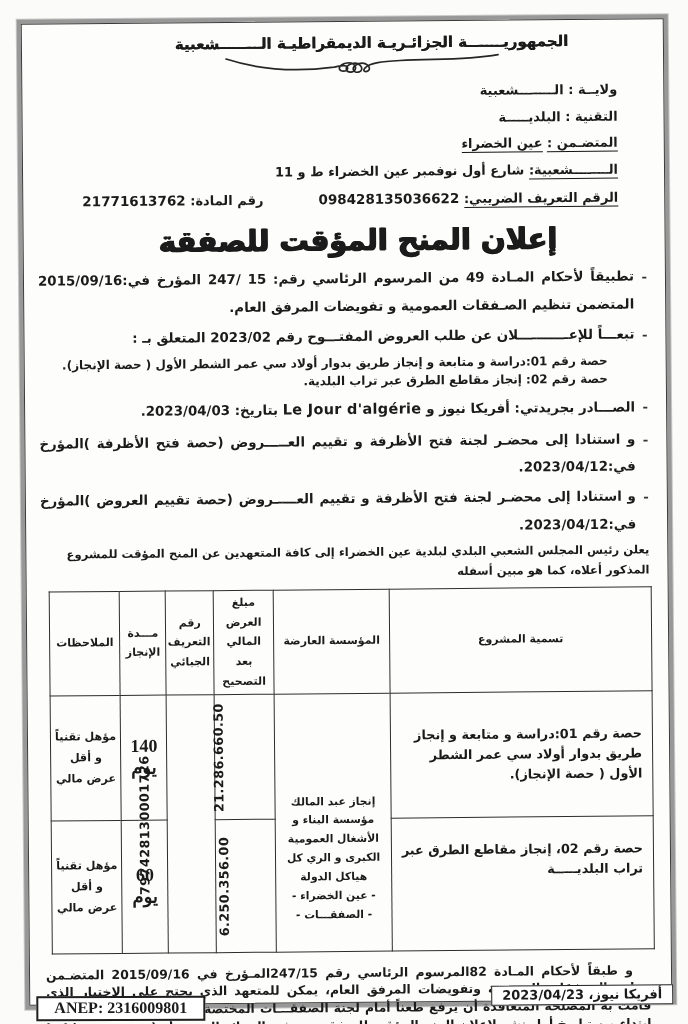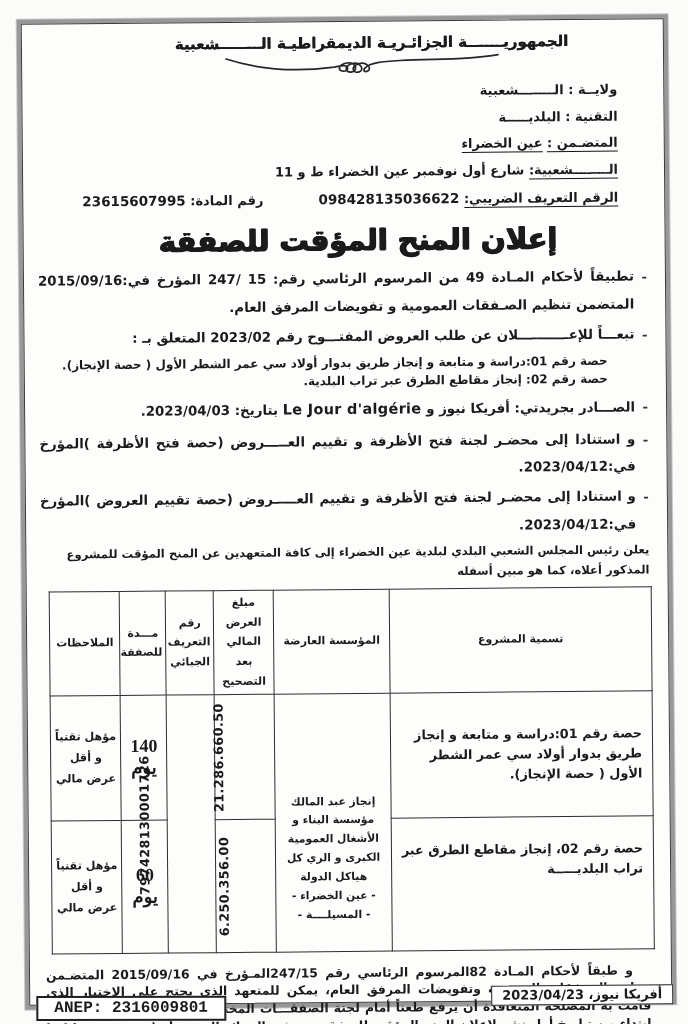--- a/index.html
+++ b/index.html
@@ -58,21 +58,21 @@
   td.note{font-size:11.2px;text-align:center;line-height:1.9;padding:2px 4px;}
   
   .legal{
     font-size:12.4px;font-weight:bold;line-height:1.42;text-align:justify;
     margin:12px 4px 0 2px;text-indent:18px;
   }
   
   .anep-box{
     position:absolute;left:6px;bottom:-17px;background:#fff;
     border:2.2px solid #1f1f1f;padding:1px 16px 2px 16px;
-    font-family:Liberation Mono, monospace;
+    font-family:Liberation Serif, serif;
     font-weight:bold;font-size:16px;direction:ltr;transform:rotate(0.4deg);
   }
   .date-box{
     position:absolute;right:-2px;bottom:-5px;background:#fff;
     border:1.6px solid #1f1f1f;padding:1px 10px 2px 10px;
     font-weight:bold;font-size:13px;direction:rtl;
   }
   svg{vertical-align:middle;}
 </style>
 </head>
@@ -105,21 +105,21 @@
         </div>
         <div class="admin-line">
           <span class="u">الــــــــشعبية:</span>
           <span>شارع أول نوفمبر عين الخضراء ط و 11</span>
         </div>
         <div class="admin-line">
           <span class="u">الرقم التعريف الضريبي:</span>
           <span class="num">098428135036622</span>
           <span class="gap"></span>
           <span>رقم المادة:</span>
-          <span class="num">23615607995</span>
+          <span class="num">21771613762</span>
         </div>
       </div>
 
       <div class="main-title">إعلان المنح المؤقت للصفقة</div>
 
       <div class="bodytext">
         <div class="para">
           <span class="bullet">-</span>
           <span>تطبيقاً لأحكام المـادة 49 من المرسوم الرئاسي رقم: 15 /247 المؤرخ في:2015/09/16 المتضمن تنظيم الصـفقات العمومية و تفويضات المرفق العام.</span>
         </div>
@@ -156,32 +156,32 @@
           <col class="c-tax">
             <col class="c-dur">
             <col class="c-note">
         </colgroup>
         <thead>
           <tr>
             <th>تسمية المشروع</th>
             <th>المؤسسة العارضة</th>
             <th>مبلغ العرض المالي بعد التصحيح</th>
             <th>رقم التعريف الجبائي</th>
-            <th>مـــدة للصفقة</th>
+            <th>مـــدة الإنجاز</th>
             <th>الملاحظات</th>
           </tr>
         </thead>
         <tbody>
           <tr>
             <td class="proj">حصة رقم 01:دراسة و متابعة و إنجاز طريق بدوار أولاد سي عمر الشطر الأول ( حصة الإنجاز).</td>
             <td class="comp" rowspan="2">
               <div>إنجاز عبد المالك</div>
               <div>مؤسسة البناء و الأشغال العمومية الكبرى و الري كل هياكل الدولة</div>
               <div>- عين الخضراء -</div>
-              <div>- المسيلــــة -</div>
+              <div>- الصفقـــات -</div>
             </td>
             <td class="amt">
               <span class="rot">21.286.660.50</span>
             </td>
             <td class="tax" rowspan="2">
               <span class="rot">797428130001726</span>
             </td>
             <td class="dur">140 يوم</td>
             <td class="note">مؤهل تقنياً و أقل عرض مالي</td>
           </tr>

